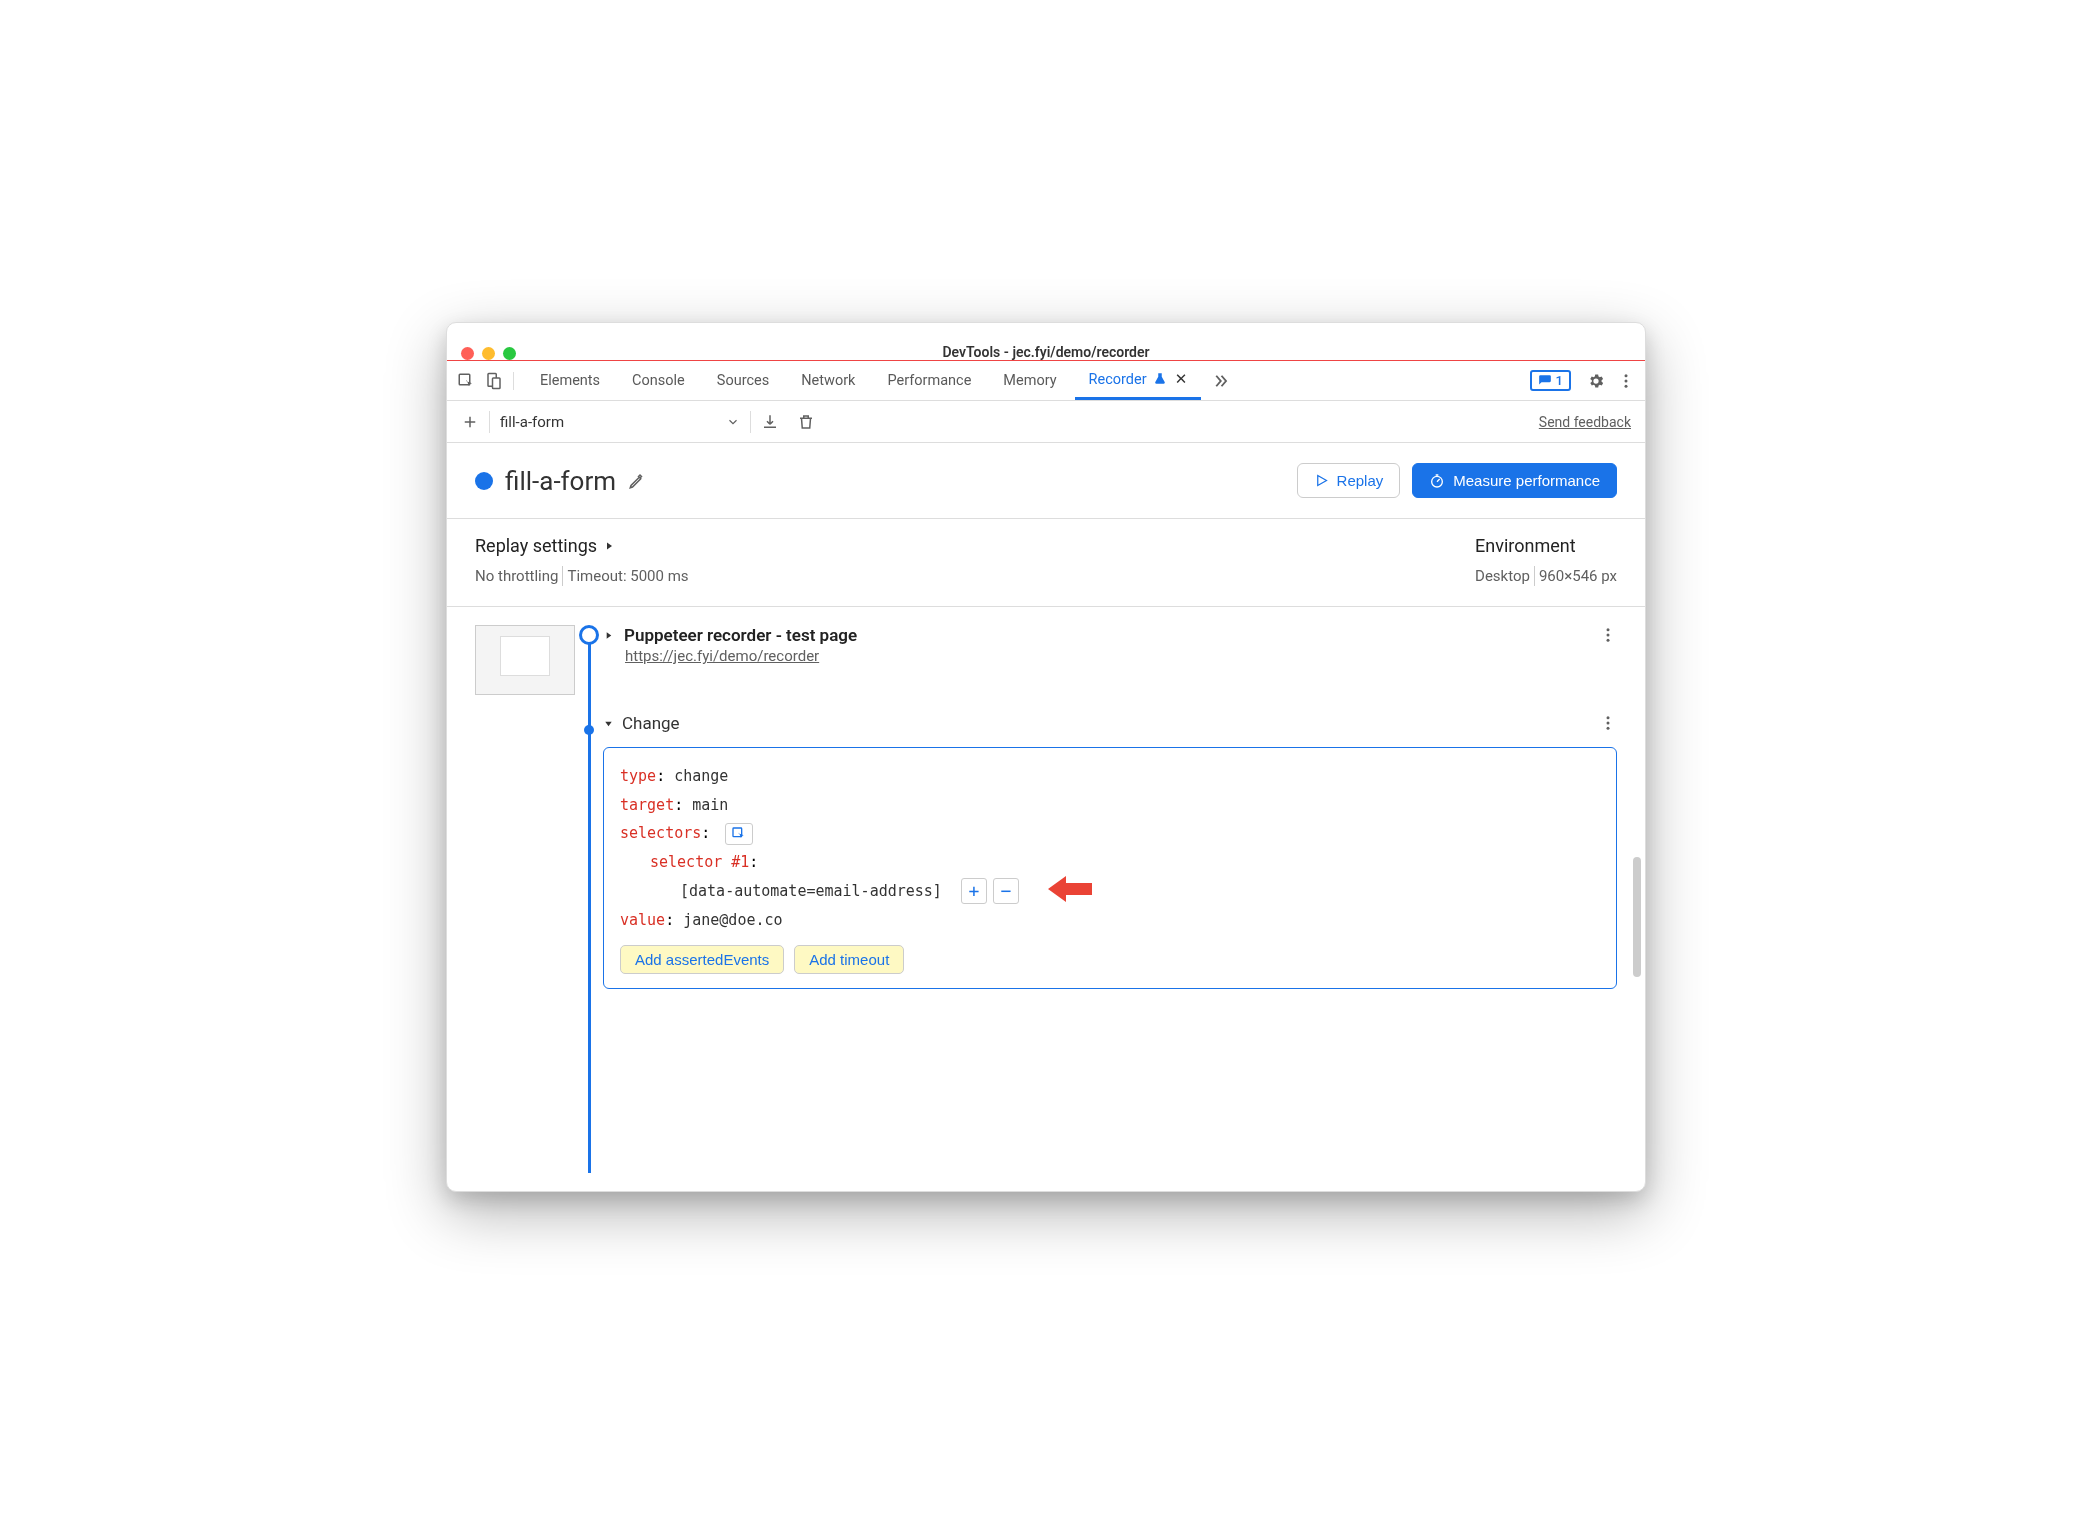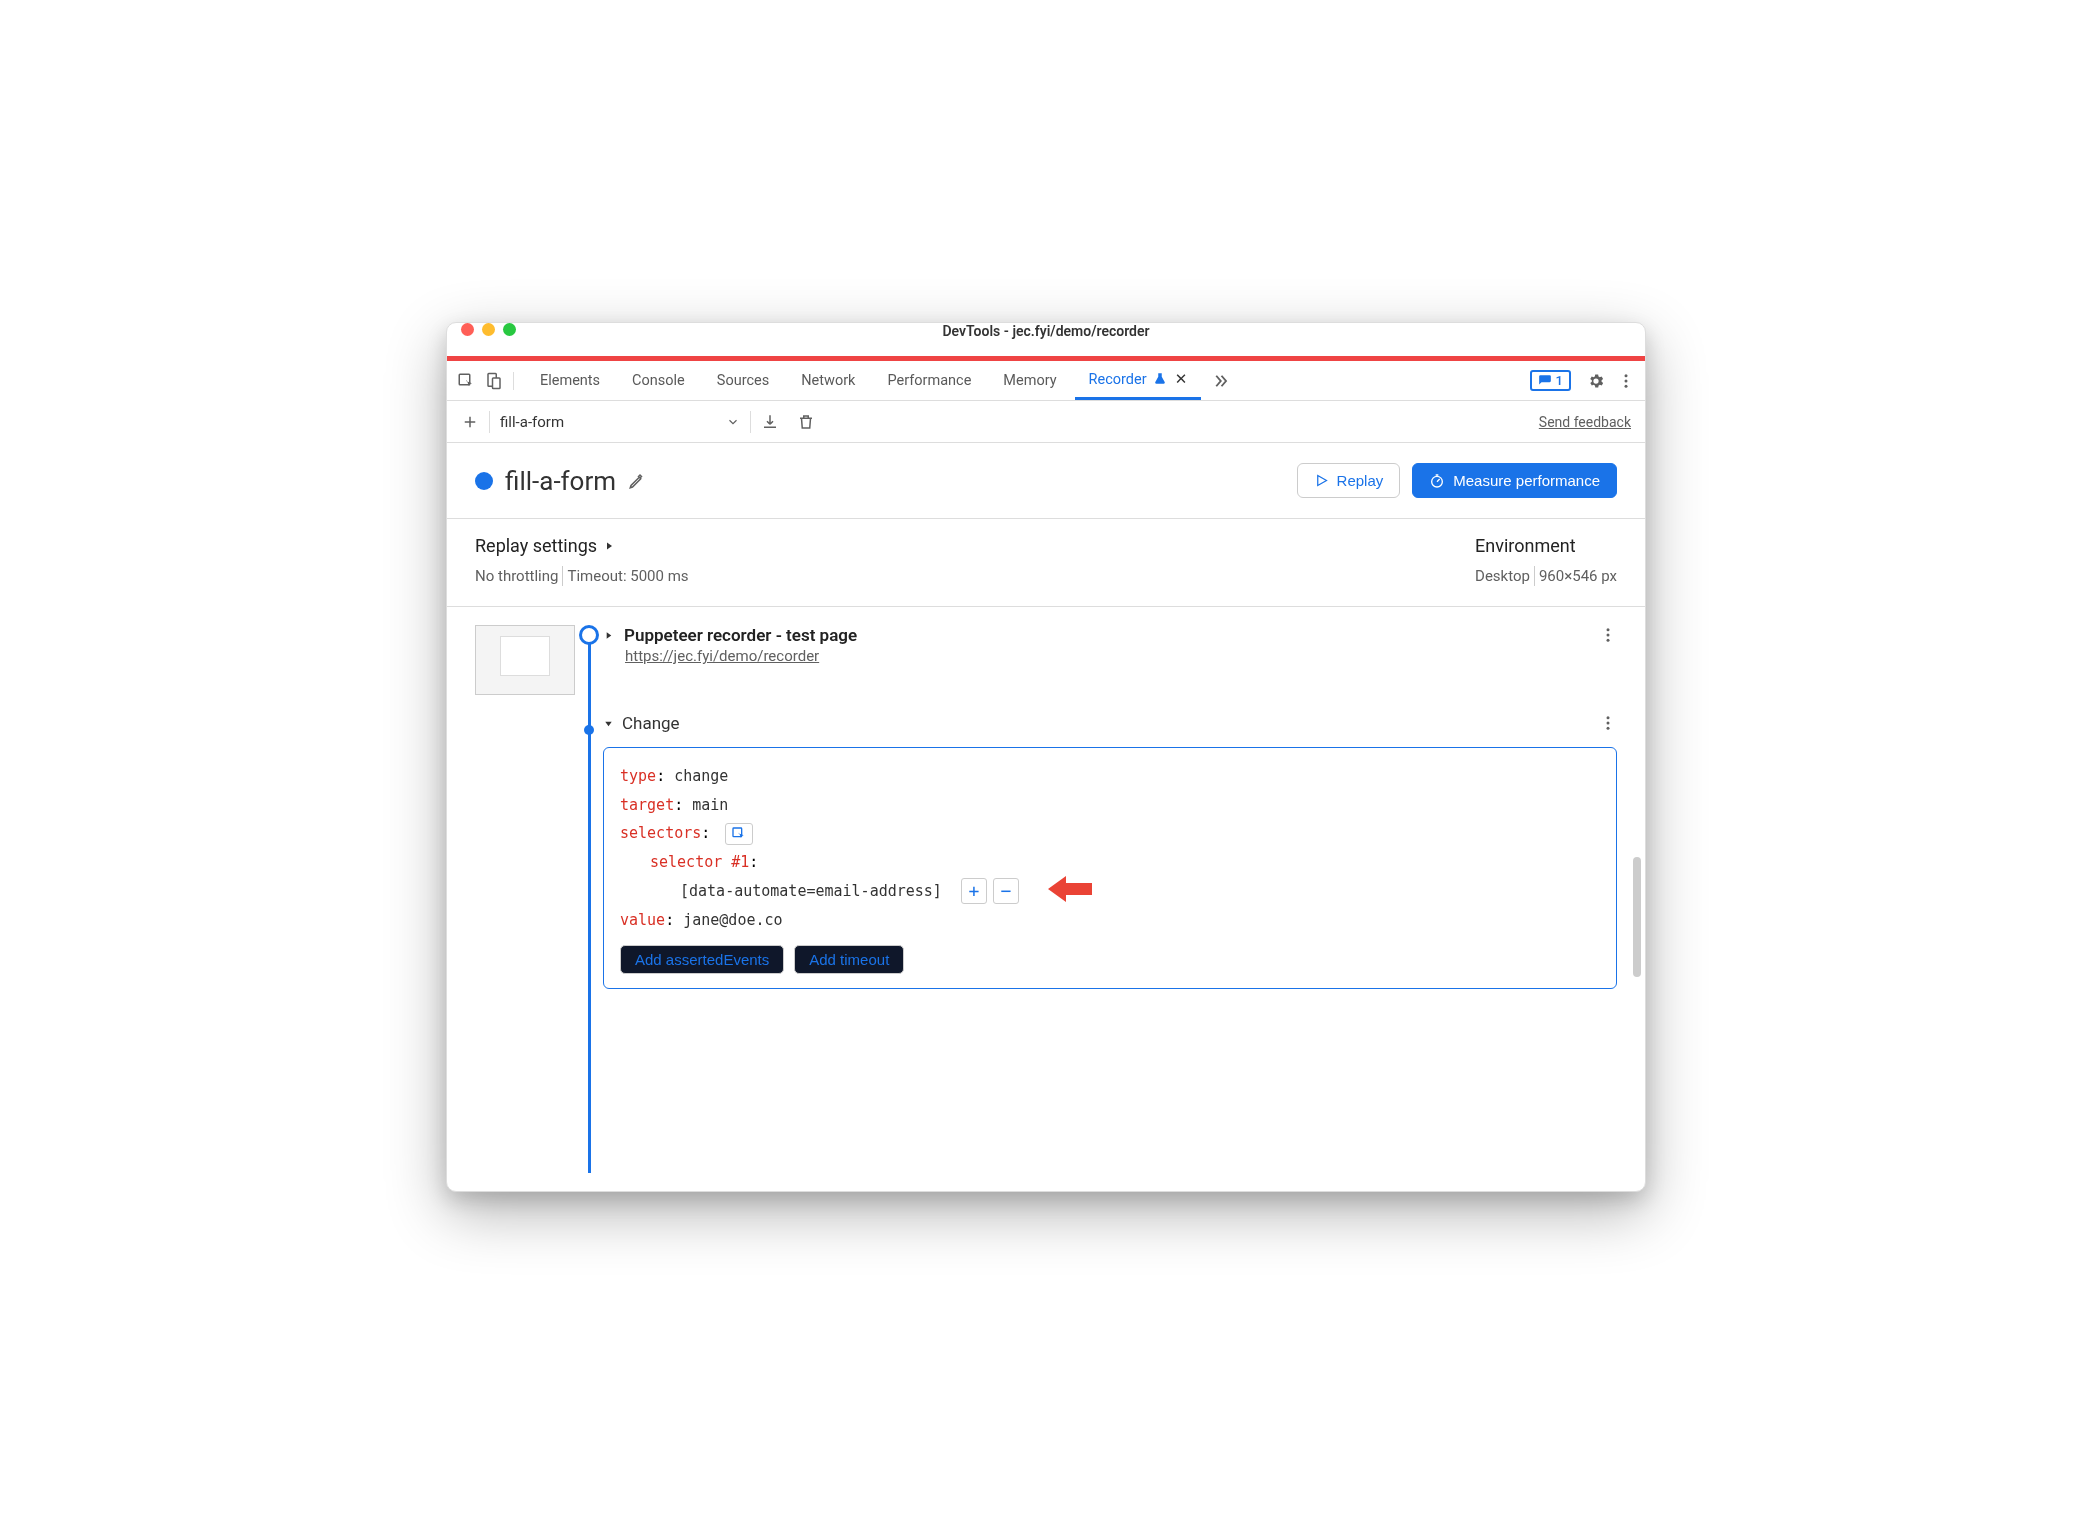--- a/index.html
+++ b/index.html
@@ -1,18 +1,18 @@
 <!DOCTYPE html>
 <html><head>
 <meta charset="utf-8">
 <style>
 * { box-sizing: border-box; margin: 0; padding: 0; }
 body { font-family: -apple-system, BlinkMacSystemFont, "Segoe UI", Roboto, sans-serif; background: #fff; display:flex; align-items:center; justify-content:center; min-height:100vh; padding:40px; }
 .window { width: 1200px; height: 870px; background: #fff; border-radius: 10px; box-shadow: 0 20px 60px rgba(0,0,0,0.3), 0 8px 20px rgba(0,0,0,0.15); overflow: hidden; border: 1px solid #ddd; display:flex; flex-direction:column; }
-.titlebar { height: 38px; display:flex; align-items:flex-start; padding: 0 14px; border-bottom:5px solid #ef4444; position:relative; }
+.titlebar { height: 38px; display:flex; align-items:flex-end; padding: 0 14px; border-bottom:1px solid #ef4444; position:relative; }
 .traffic { display:flex; gap:8px; }
 .dot { width:13px; height:13px; border-radius:50%; }
 .dot.red{background:#ff5f57;} .dot.yellow{background:#febc2e;} .dot.green{background:#28c840;}
 .title { position:absolute; left:0; right:0; text-align:center; font-weight:600; font-size:14px; color:#333; pointer-events:none; }
 
 .tabbar { height: 40px; display:flex; align-items:center; padding:0 10px; border-bottom:1px solid #ddd; gap:4px; }
 .tabbar .lefticons { display:flex; gap:10px; padding-right:10px; border-right:1px solid #ddd; margin-right:8px; align-items:center; }
 .icon { width:18px; height:18px; display:inline-flex; align-items:center; justify-content:center; color:#606060; }
 .tab { padding: 0 14px; height:100%; display:flex; align-items:center; color:#5a5a5a; font-size:14.5px; cursor:pointer; gap:6px; }
 .tab.active { color:#1a73e8; border-bottom:3px solid #1a73e8; }
@@ -60,21 +60,21 @@
 .key { color:#d93025; }
 .val { color:#333; }
 .indent1 { margin-left:30px; }
 .indent2 { margin-left:60px; }
 .pickbtn { display:inline-flex; border:1px solid #ccc; border-radius:3px; padding:2px 5px; vertical-align:middle; margin-left:6px; }
 .plusminus { display:inline-flex; gap:6px; margin-left:10px; vertical-align:middle; }
 .sq { width:26px; height:26px; border:1px solid #ccc; border-radius:3px; display:flex; align-items:center; justify-content:center; color:#1a73e8; font-size:18px; font-weight:400; cursor:pointer; background:#fff; }
 .arrow { display:inline-block; color:#ea4335; margin-left:20px; font-size:30px; vertical-align:middle; transform:translateY(-2px); }
 .arrow svg { width:44px; height:30px; }
 .smallbtns { display:flex; gap:10px; margin-top:10px; }
-.smallbtn { border:1px solid #ccc; background:#0f172a; color:#1a73e8; border-radius:5px; padding:5px 14px; font-size:15px; font-weight:500; cursor:pointer; font-family:-apple-system, sans-serif; }
+.smallbtn { border:1px solid #ccc; background:#fef9c3; color:#1a73e8; border-radius:5px; padding:5px 14px; font-size:15px; font-weight:500; cursor:pointer; font-family:-apple-system, sans-serif; }
 
 .scrollbar-fake { position:absolute; right:4px; top:250px; width:8px; height:120px; background:#ccc; border-radius:4px; }
 svg { display:block; }
 .close-x { font-size:15px; color:#333; margin-left:2px; }
 </style>
 </head>
 <body>
 
 <div class="window">
 

